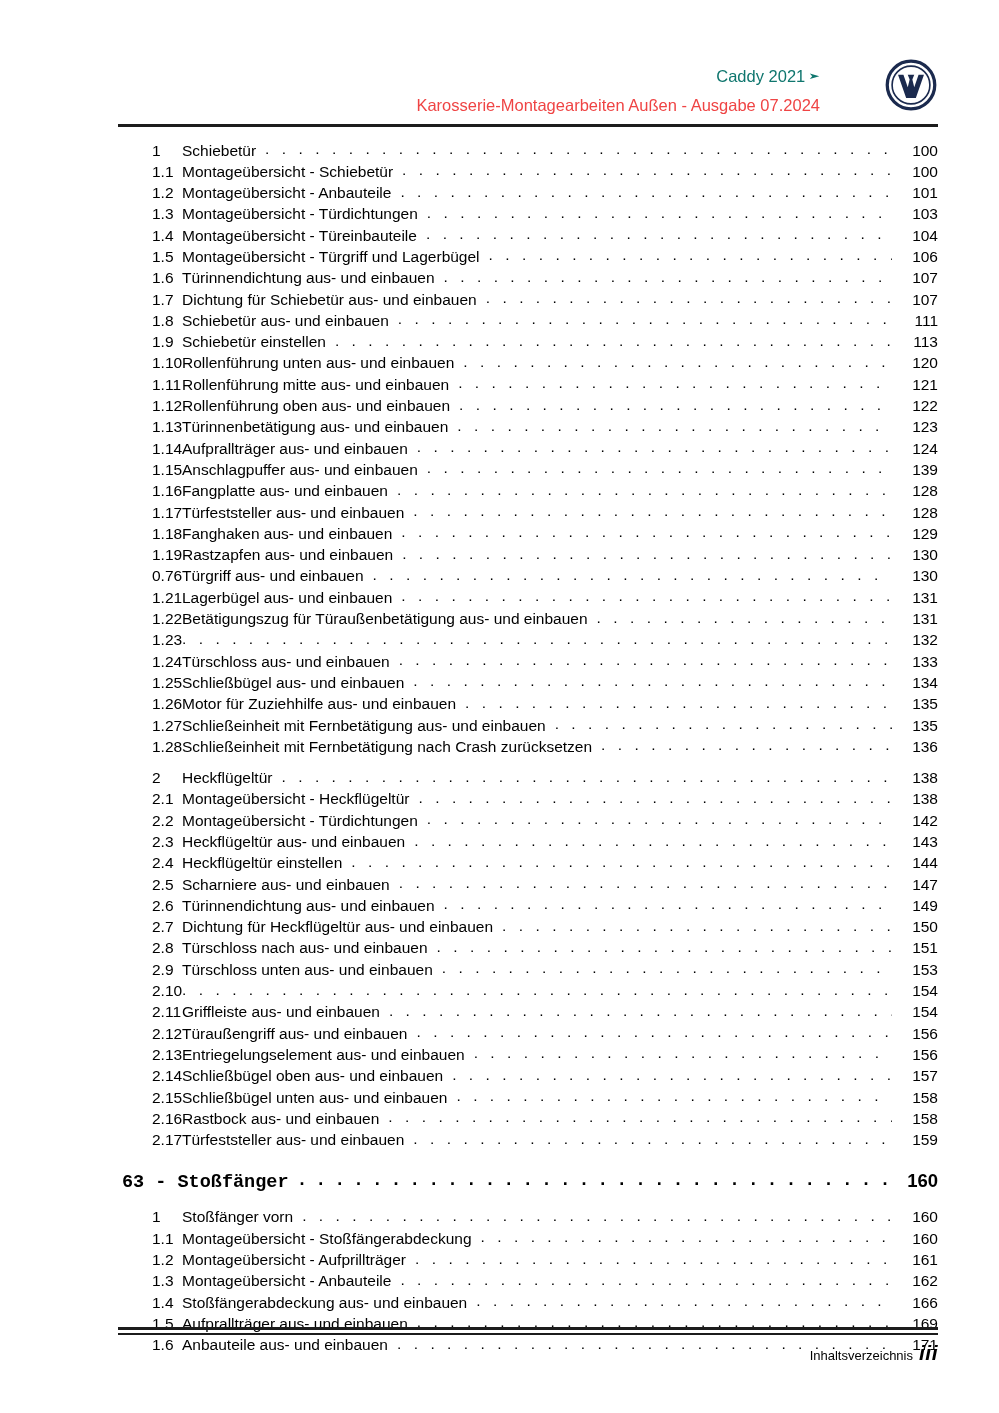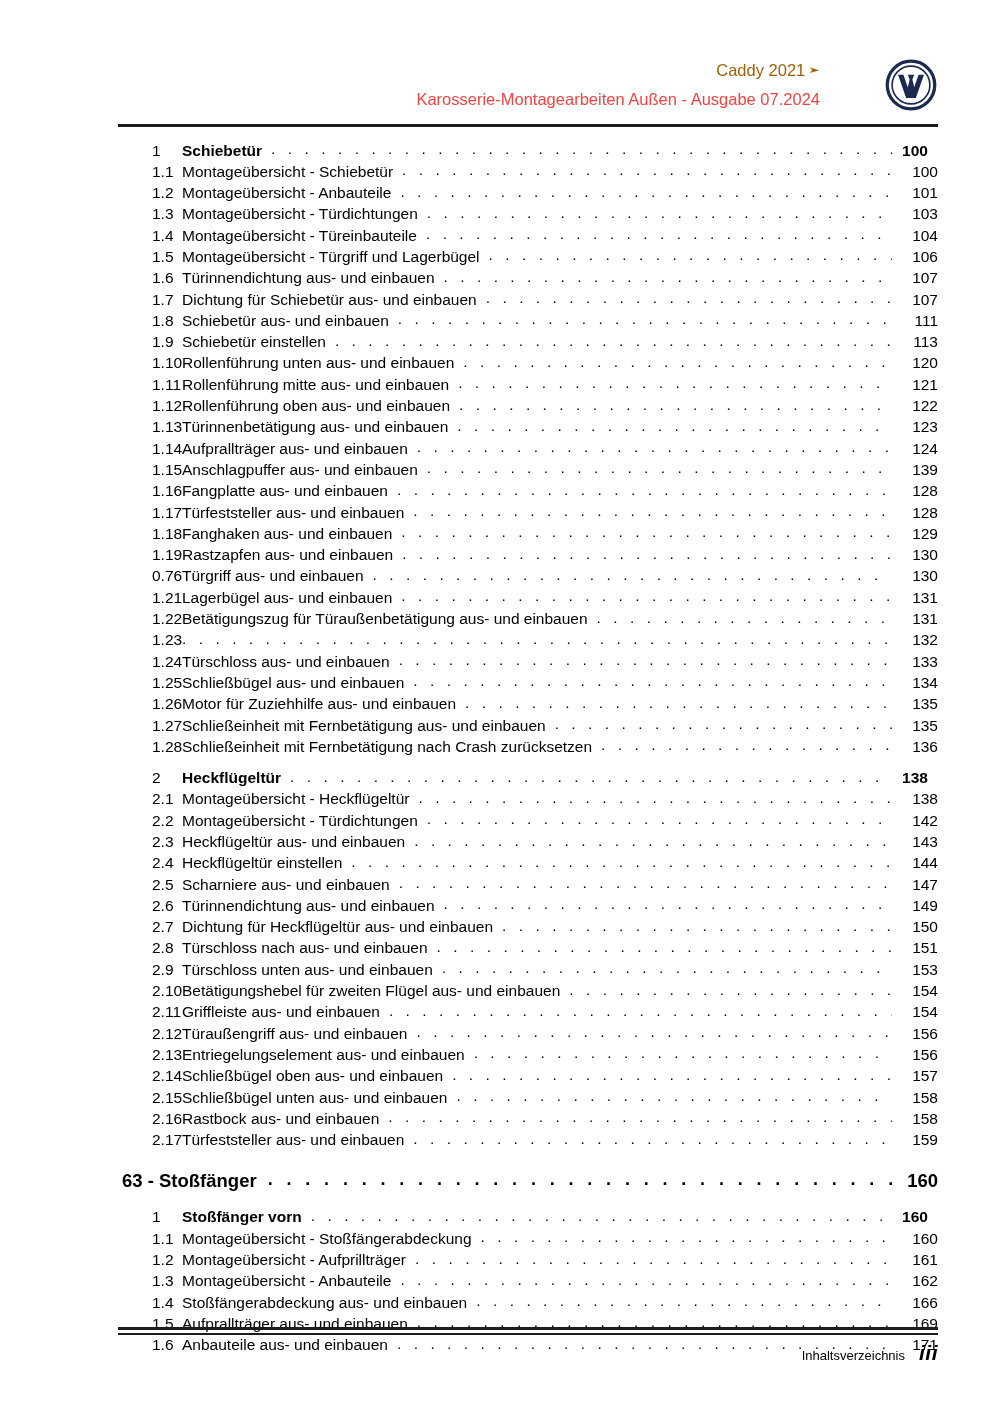--- a/index.html
+++ b/index.html
@@ -26,22 +26,23 @@
   }
   .header-text {
     position: absolute;
     right: 118px;
     top: 0;
     text-align: right;
     line-height: 28px;
   }
   .header-line1 {
     font-size: 16.5px;
-    color: #a16207;
+    color: #0f766e;
     white-space: nowrap;
+    margin-top: 6px;
   }
   .header-arrow {
     display: inline-block;
     font-size: 14px;
     transform: translateY(-1px) scaleY(0.62);
     letter-spacing: 0;
     margin-left: 3px;
   }
   .header-line2 {
     font-size: 16.5px;
@@ -120,38 +121,38 @@
   }
   .toc-page {
     flex: 0 0 46px;
     width: 46px;
     text-align: right;
     font-size: 15.5px;
   }
 
   .toc-row.level1 .toc-title,
   .toc-row.level1 .toc-page {
-    font-weight: bold;
-    text-align: center;
+    font-weight: normal;
   }
 
   
   .toc-row.chapter {
     height: 32px;
     margin-top: 18px;
     margin-bottom: 6px;
     font-size: 18.5px;
     font-weight: bold;
   }
   .toc-row.chapter .toc-chapter-title {
     flex: 0 0 auto;
     padding-left: 4px;
     padding-right: 11px;
     font-size: 18.5px;
     font-weight: bold;
+    font-family: Liberation Mono, monospace;
   }
   .toc-row.chapter .toc-dots span {
     font-size: 18px;
     letter-spacing: 4.4px;
   }
   .toc-row.chapter .toc-page {
     font-size: 18.5px;
     font-weight: bold;
   }
 
@@ -160,21 +161,21 @@
     position: absolute;
     left: 118px;
     top: 1341px;
     width: 820px;
     display: flex;
     align-items: baseline;
     justify-content: flex-end;
   }
   .footer-label {
     font-size: 13px;
-    padding-right: 14px;
+    padding-right: 6px;
   }
   .footer-page {
     font-size: 21px;
     font-weight: bold;
     letter-spacing: 0.5px;
     font-style: italic;
   }
 </style>
 </head>
 <body>
@@ -500,21 +501,20 @@
     <div class="toc-row level2">
       <span class="toc-num">2.9</span>
       <span class="toc-title">Türschloss unten aus- und einbauen</span>
       <span class="toc-dots">
         <span>. . . . . . . . . . . . . . . . . . . . . . . . . . . . . . . . . . . . . . . . . . . . . . . . . . . . . . . . . . . . . . . . . . . . . . . . . . . . . . . . . . . . . . . . . . . . . . . . . . . . . . . . . . . . . . . . . . . . . . . . . . . . . . . . . . . . . . . . . . . </span>
       </span>
       <span class="toc-page">153</span>
     </div>
     <div class="toc-row level2">
       <span class="toc-num">2.10</span>
-      <span class="toc-title">Betätigungshebel für zweiten Flügel aus- und einbauen</span>
       <span class="toc-dots">
         <span>. . . . . . . . . . . . . . . . . . . . . . . . . . . . . . . . . . . . . . . . . . . . . . . . . . . . . . . . . . . . . . . . . . . . . . . . . . . . . . . . . . . . . . . . . . . . . . . . . . . . . . . . . . . . . . . . . . . . . . . . . . . . . . . . . . . . . . . . . . . </span>
       </span>
       <span class="toc-page">154</span>
     </div>
     <div class="toc-row level2">
       <span class="toc-num">2.11</span>
       <span class="toc-title">Griffleiste aus- und einbauen</span>
       <span class="toc-dots">
         <span>. . . . . . . . . . . . . . . . . . . . . . . . . . . . . . . . . . . . . . . . . . . . . . . . . . . . . . . . . . . . . . . . . . . . . . . . . . . . . . . . . . . . . . . . . . . . . . . . . . . . . . . . . . . . . . . . . . . . . . . . . . . . . . . . . . . . . . . . . . . </span>

